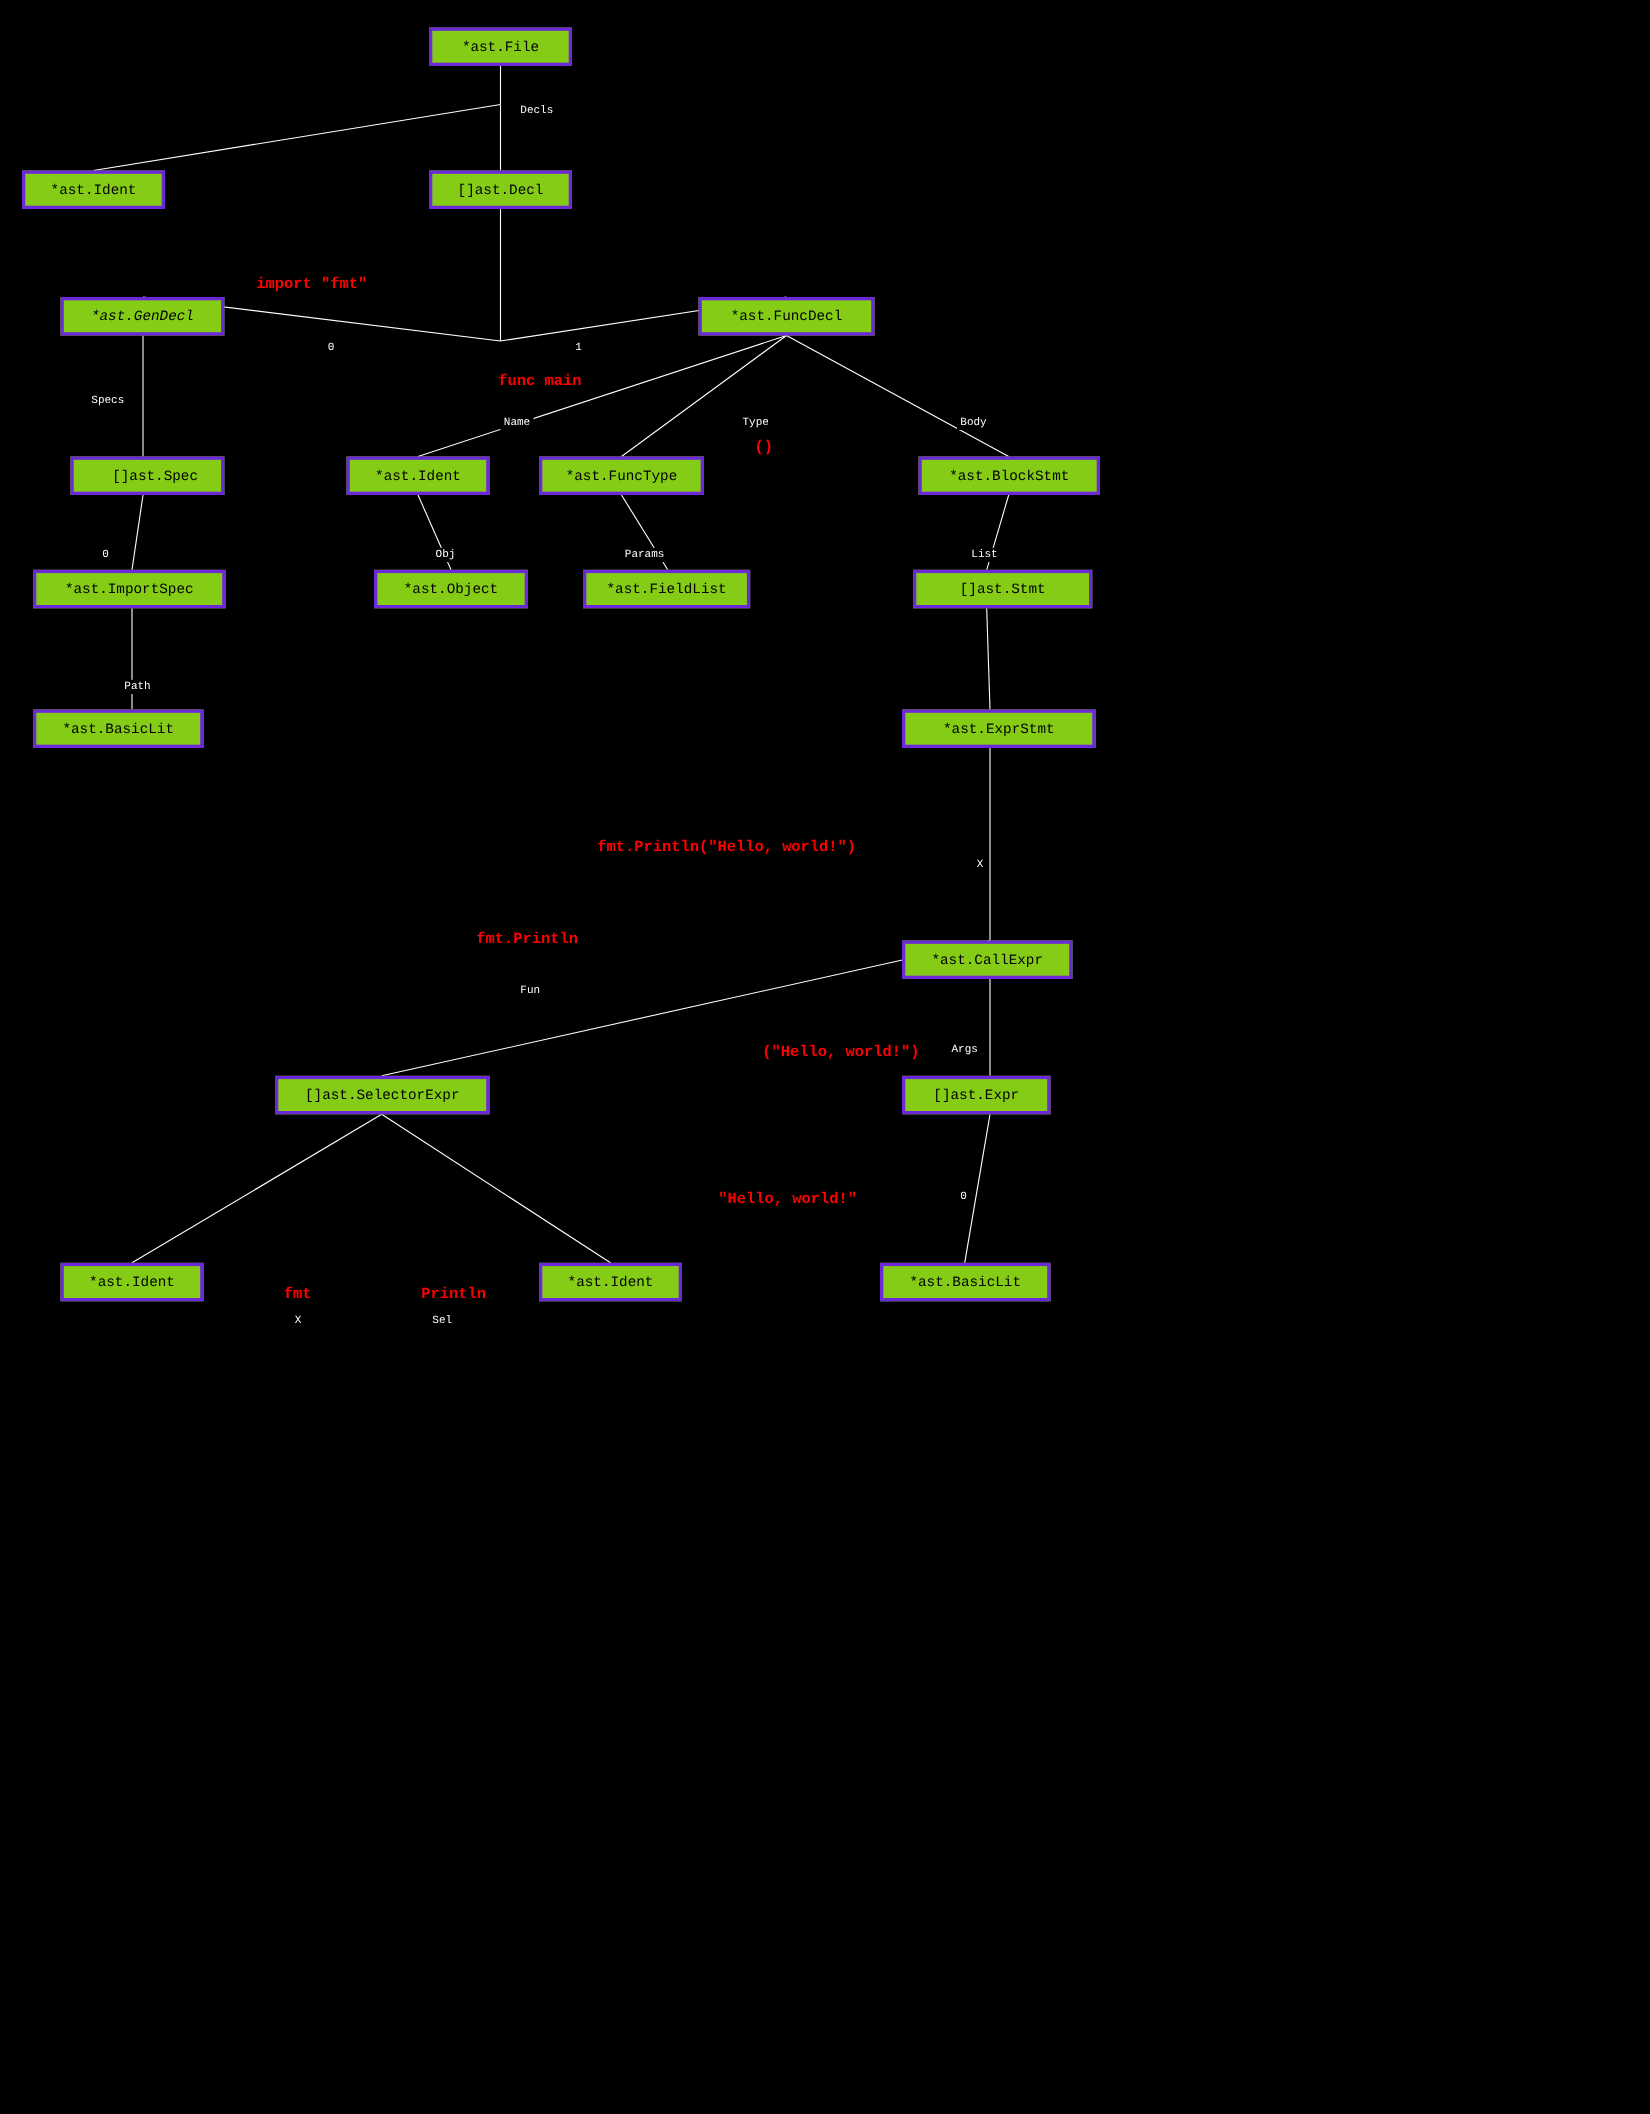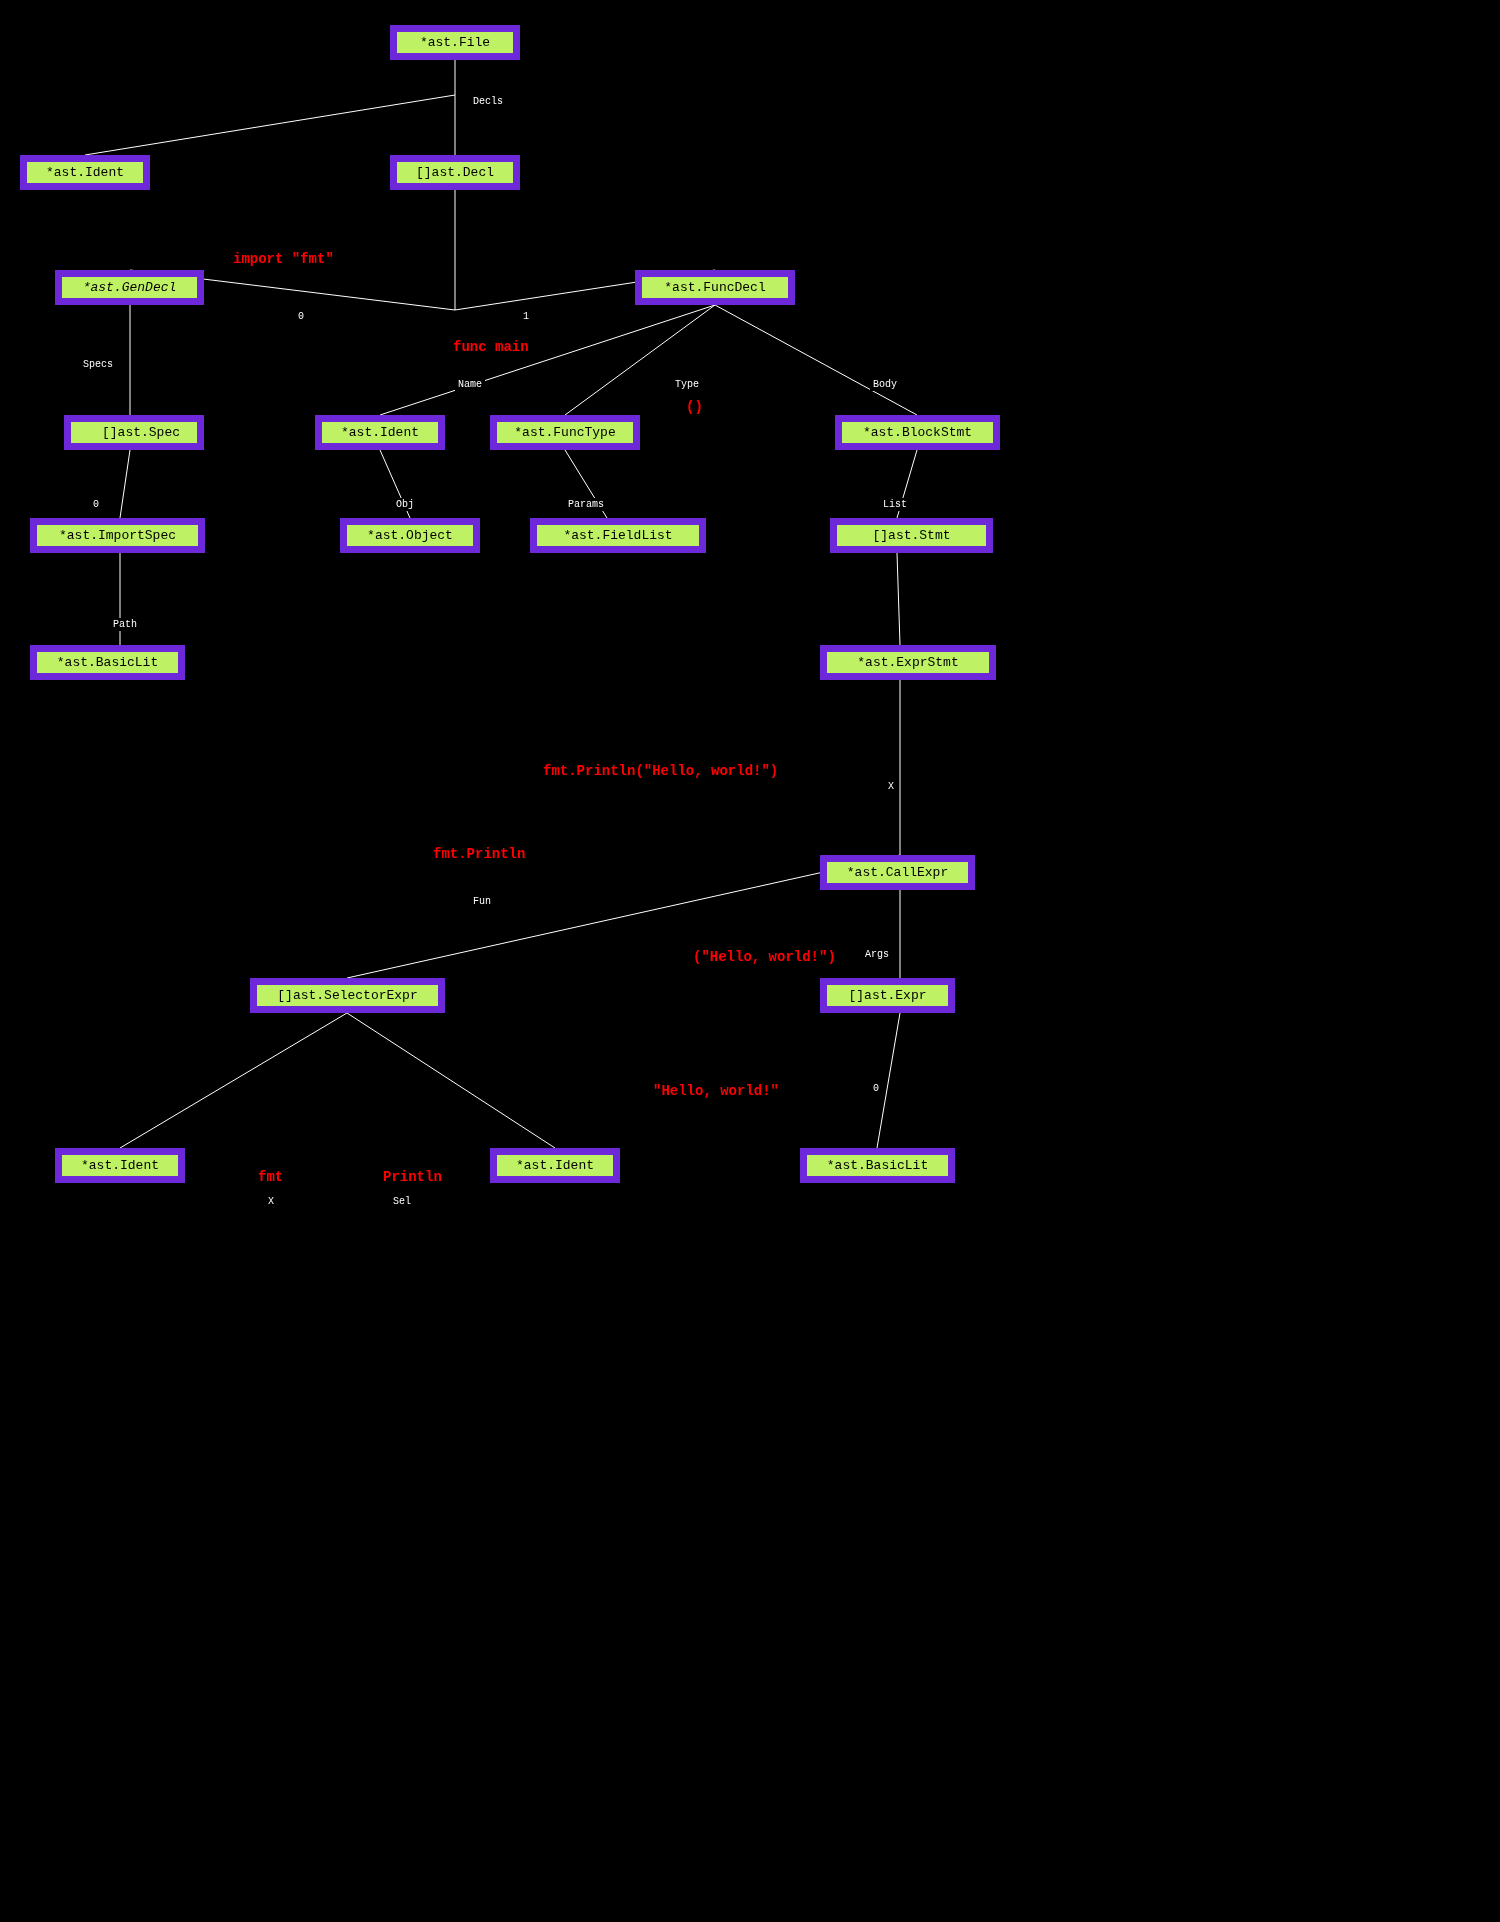--- a/index.html
+++ b/index.html
@@ -8,23 +8,23 @@
       font-family: 'Courier New', Courier, monospace;
       font-size: 14px;
       color: #fff;
       width: 1500px;
       min-height: 1922px;
       position: relative;
       overflow-x: hidden;
     }
     .node-box {
       position: absolute;
-      background: #bef264;
+      background: #84cc16;
       color: #000;
-      border: 7px solid #6d28d9;
+      border: 3px solid #6d28d9;
       padding: 6px 10px;
       font-family: 'Courier New', Courier, monospace;
       font-size: 13px;
       white-space: nowrap;
     }
     .label {
       position: absolute;
       color: #fff;
       font-family: 'Courier New', Courier, monospace;
       font-size: 10px;
@@ -99,21 +99,21 @@
 <div class="node-box" style="left: 64px; top: 415px; width: 140px; height: 35px; display: flex; align-items: center; justify-content: center; padding-left: 24px;">[]ast.Spec</div>
 <div class="node-box" style="left: 315px; top: 415px; width: 130px; height: 35px; display: flex; align-items: center; justify-content: center;">*ast.Ident</div>
 <div class="node-box" style="left: 490px; top: 415px; width: 150px; height: 35px; display: flex; align-items: center; justify-content: center;">*ast.FuncType</div>
 <div class="node-box" style="left: 835px; top: 415px; width: 165px; height: 35px; display: flex; align-items: center; justify-content: center;">*ast.BlockStmt</div>
 <div class="label" style="left: 90px; top: 498px;">0</div>
 <div class="label" style="left: 393px; top: 498px;">Obj</div>
 <div class="label" style="left: 565px; top: 498px;">Params</div>
 <div class="label" style="left: 880px; top: 498px;">List</div>
 <div class="node-box" style="left: 30px; top: 518px; width: 175px; height: 35px; display: flex; align-items: center; justify-content: center;">*ast.ImportSpec</div>
 <div class="node-box" style="left: 340px; top: 518px; width: 140px; height: 35px; display: flex; align-items: center; justify-content: center; font-family: Liberation Mono, monospace;">*ast.Object</div>
-<div class="node-box" style="left: 530px; top: 518px; width: 176px; height: 35px; display: flex; align-items: center; justify-content: center;">*ast.FieldList</div>
+<div class="node-box" style="left: 530px; top: 518px; width: 152px; height: 35px; display: flex; align-items: center; justify-content: center;">*ast.FieldList</div>
 <div class="node-box" style="left: 830px; top: 518px; width: 163px; height: 35px; display: flex; align-items: center; justify-content: center;">[]ast.Stmt</div>
 <div class="label" style="left: 80px; top: 618px; margin-left: 30px;">Path</div>
 <div class="node-box" style="left: 30px; top: 645px; width: 155px; height: 35px; display: flex; align-items: center; justify-content: center;">*ast.BasicLit</div>
 <div class="node-box" style="left: 820px; top: 645px; width: 176px; height: 35px; display: flex; align-items: center; justify-content: center;">*ast.ExprStmt</div>
 <div class="red-label" style="left: 540px; top: 762px;">fmt.Println("Hello, world!")</div>
 <div class="label" style="left: 885px; top: 780px;">X</div>
 <div class="red-label" style="left: 430px; top: 845px;">fmt.Println</div>
 <div class="node-box" style="left: 820px; top: 855px; width: 155px; height: 35px; display: flex; align-items: center; justify-content: center;">*ast.CallExpr</div>
 <div class="label" style="left: 470px; top: 895px;">Fun</div>
 <div class="red-label" style="left: 690px; top: 948px;">("Hello, world!")</div>

